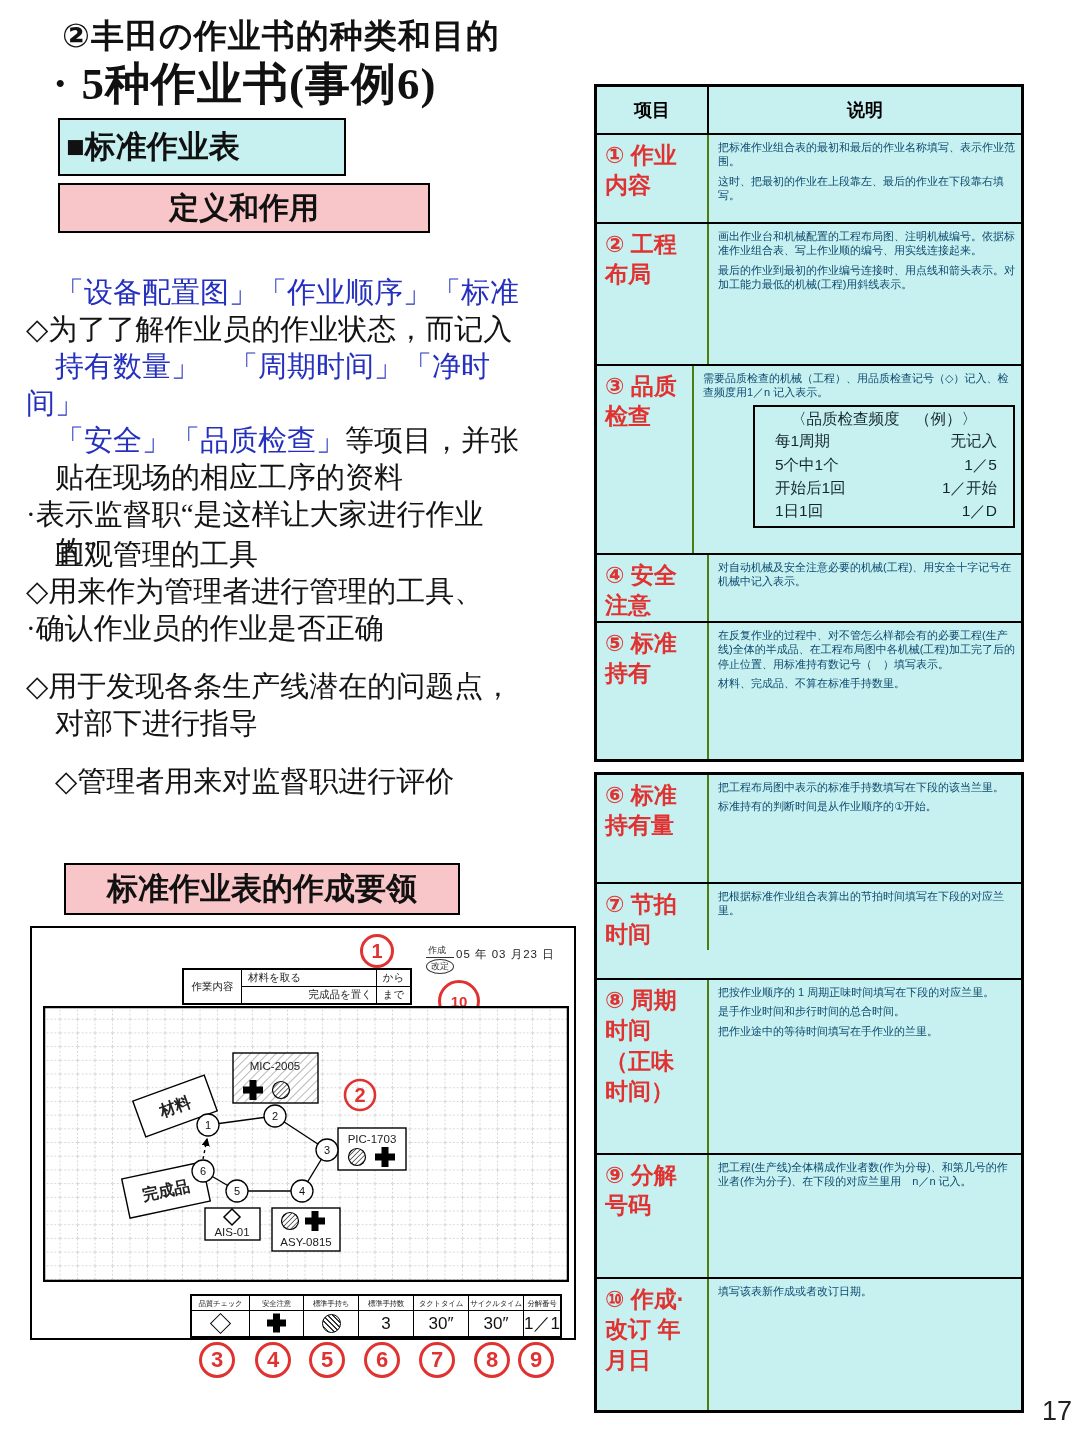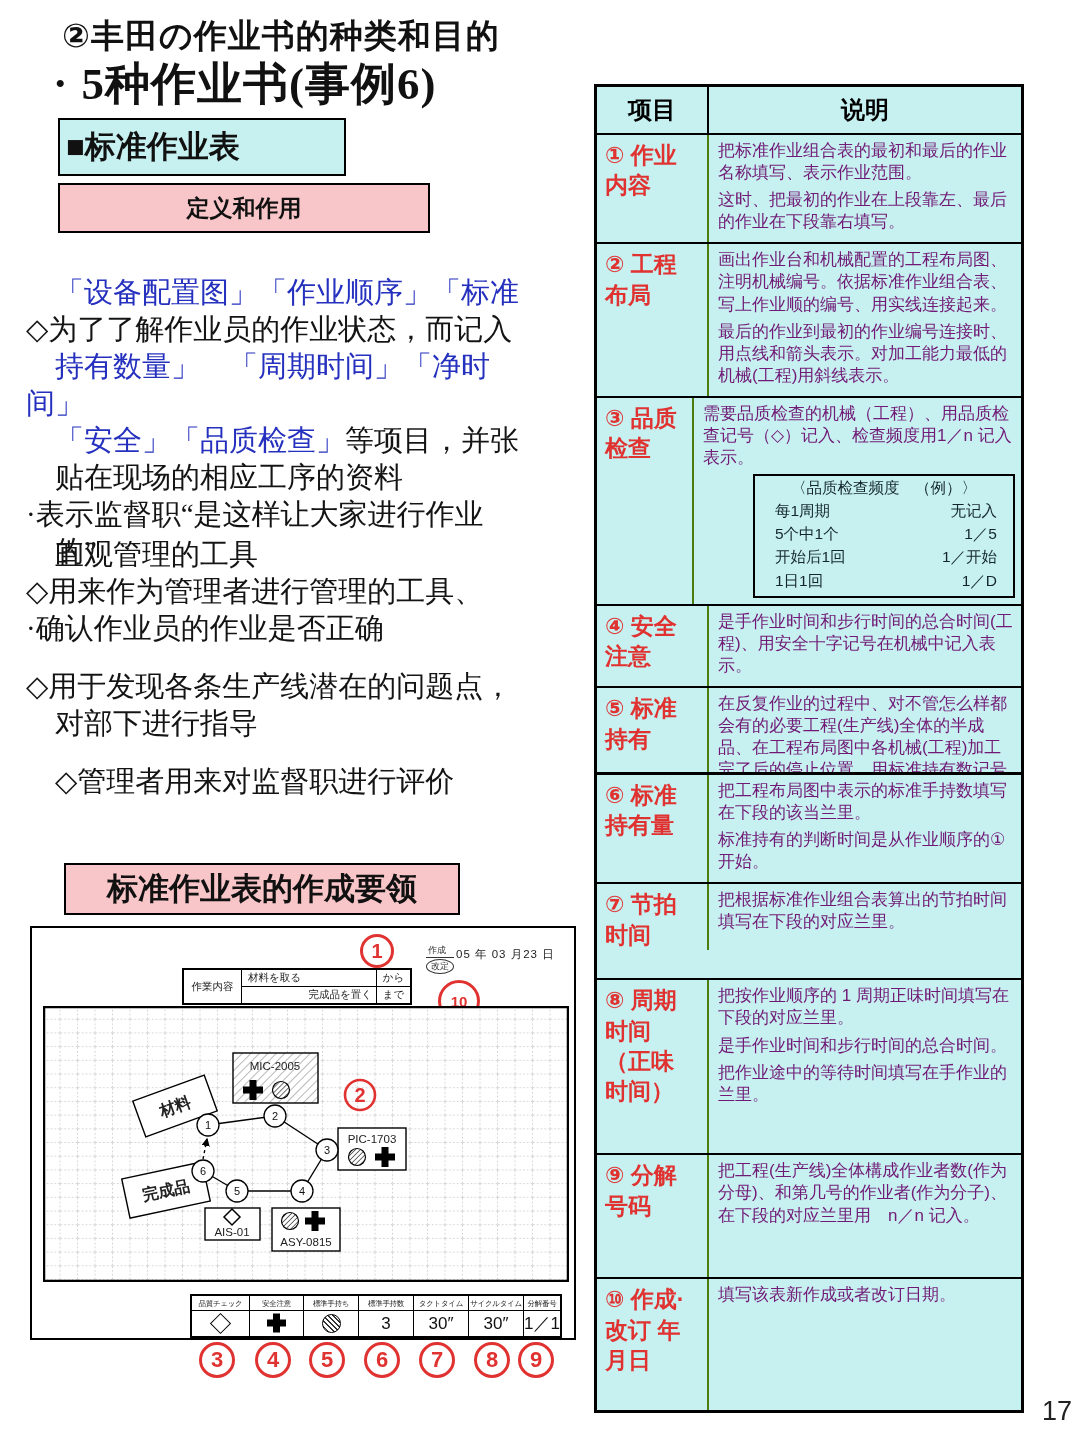--- a/index.html
+++ b/index.html
@@ -24,21 +24,21 @@
   .sub-title .sub-text { font-size:45px; font-weight:600; letter-spacing:1px; }
   .badge {
     position:absolute; border:2px solid #000; font-weight:bold;
   }
   .badge.cyan {
     left:58px; top:118px; width:288px; height:58px;
     background:#c7f0f1; font-size:31px; line-height:54px; padding-left:6px;
   }
   .badge.pink1 {
     left:58px; top:183px; width:372px; height:50px;
-    background:#f8c6c8; font-size:23px; line-height:46px; text-align:center;
+    background:#f8c6c8; font-size:30px; line-height:46px; text-align:center;
   }
   .badge.pink2 {
     left:64px; top:863px; width:396px; height:52px;
     background:#f8c6c8; font-size:31px; line-height:48px; text-align:center;
   }
   
   .left-body {
     position:absolute; left:26px; top:274px; width:570px;
     font-family:"Liberation Serif","DejaVu Serif",serif;
   }
@@ -103,34 +103,34 @@
   
   .rtable {
     position:absolute; left:594px; width:430px;
     border:3px solid #000; background:#c7f0f1;
   }
   #rtable1 { top:84px; }
   #rtable2 { top:772px; }
   .thead { display:flex; height:48px; border-bottom:2px solid #000; }
   .h-item, .h-desc {
     display:flex; align-items:center; justify-content:center;
-    font-size:24px; font-weight:bold; color:#000;
+    font-size:18px; font-weight:bold; color:#000;
   }
   .h-item { width:112px; border-right:2px solid #000; }
   .h-desc { flex:1; }
   .trow { display:flex; }
   .trow + .trow { border-top:2px solid #000; }
   #rtable2 .trow:first-child { border-top:none; }
   .tlabel {
     width:112px; border-right:2px solid #4d7c0f; padding:5px 2px 0 8px;
     font-size:23px; line-height:1.32; color:#e03331; font-weight:600;
     white-space:pre-line;
   }
   .tdesc { flex:1; padding:5px 6px 4px 9px; }
-  .tdesc .p { font-size:17px; line-height:1.3; color:#701a75; margin-bottom:5px; }
+  .tdesc .p { font-size:11px; line-height:1.3; color:#0c4a6e; margin-bottom:5px; }
   .freq-box {
     width:262px; margin:2px 0 2px 50px; border:2px solid #000;
     padding:1px 6px 4px; font-size:15.5px; color:#13272b;
   }
   .freq-title { text-align:center; line-height:1.4; }
   .frow { display:flex; justify-content:space-between; line-height:1.5; padding:0 10px 0 14px; }
   .page-num { position:absolute; right:8px; top:1396px; font-size:27px; color:#222; }
 </style>
 </head>
 <body>
@@ -366,21 +366,21 @@
               <span>1日1回</span>
               <span>1／D</span>
             </div>
           </div>
         </div>
       </div>
       <div class="trow" style="min-height: 68px;">
         <div class="tlabel">④ 安全
 注意</div>
         <div class="tdesc">
-          <div class="p">是手作业时间和步行时间的总合时间(工程)、用安全十字记号在机械中记入表示。</div>
+          <div class="p">对自动机械及安全注意必要的机械(工程)、用安全十字记号在机械中记入表示。</div>
         </div>
       </div>
       <div class="trow" style="min-height: 138px;">
         <div class="tlabel">⑤ 标准
 持有</div>
         <div class="tdesc">
           <div class="p">在反复作业的过程中、对不管怎么样都会有的必要工程(生产线)全体的半成品、在工程布局图中各机械(工程)加工完了后的停止位置、用标准持有数记号（　）填写表示。</div>
           <div class="p">材料、完成品、不算在标准手持数里。</div>
         </div>
       </div>

